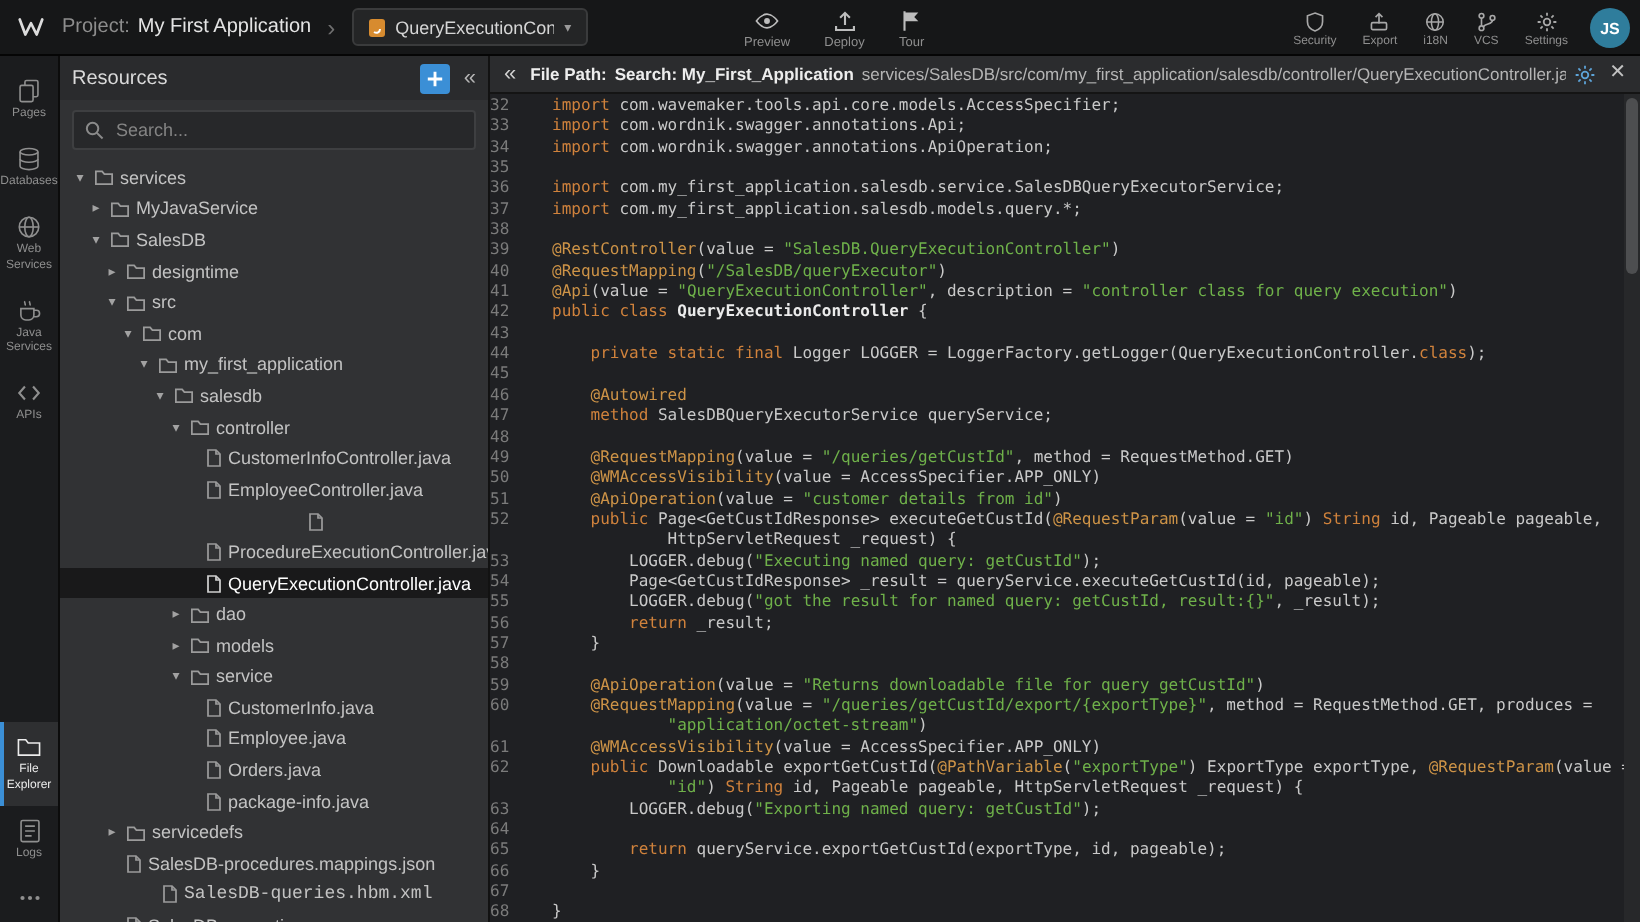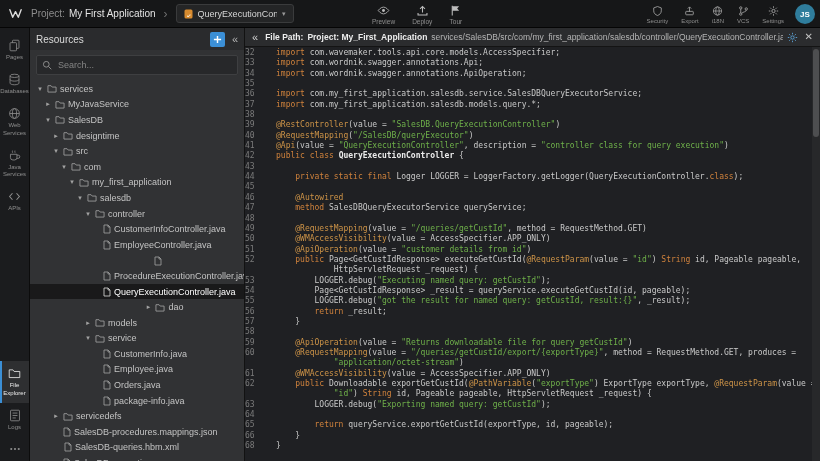--- a/index.html
+++ b/index.html
@@ -398,36 +398,36 @@
         <div class="tree-row selected" style="padding-left: 62px;">
           <span class="tree-arrow"></span>
           <span class="icn">
             <svg width="8" height="10" viewBox="0 0 12 15">
               <path d="M1.5 1.5h6l3 3v9h-9z" fill="none" stroke="currentColor" stroke-width="1.3"></path>
               <path d="M7.5 1.5v3h3" fill="none" stroke="currentColor" stroke-width="1.3"></path>
             </svg>
           </span>
           <span class="tree-label">QueryExecutionController.java</span>
         </div>
-        <div class="tree-row" style="padding-left: 54px; justify-content: center;">
-          <span class="tree-arrow">▸</span>
-          <span class="icn">
-            <svg width="10" height="9" viewBox="0 0 16 14">
-              <path d="M1.5 2.5h5l1.8 2.2h6.2v8h-13z" fill="none" stroke="currentColor" stroke-width="1.4"></path>
-            </svg>
-          </span>
-          <span class="tree-label">dao</span>
-        </div>
         <div class="tree-row" style="padding-left: 54px;">
           <span class="tree-arrow">▸</span>
           <span class="icn">
             <svg width="10" height="9" viewBox="0 0 16 14">
               <path d="M1.5 2.5h5l1.8 2.2h6.2v8h-13z" fill="none" stroke="currentColor" stroke-width="1.4"></path>
             </svg>
           </span>
+          <span class="tree-label">dao</span>
+        </div>
+        <div class="tree-row" style="padding-left: 54px;">
+          <span class="tree-arrow">▸</span>
+          <span class="icn">
+            <svg width="10" height="9" viewBox="0 0 16 14">
+              <path d="M1.5 2.5h5l1.8 2.2h6.2v8h-13z" fill="none" stroke="currentColor" stroke-width="1.4"></path>
+            </svg>
+          </span>
           <span class="tree-label">models</span>
         </div>
         <div class="tree-row" style="padding-left: 54px;">
           <span class="tree-arrow">▾</span>
           <span class="icn">
             <svg width="10" height="9" viewBox="0 0 16 14">
               <path d="M1.5 2.5h5l1.8 2.2h6.2v8h-13z" fill="none" stroke="currentColor" stroke-width="1.4"></path>
             </svg>
           </span>
           <span class="tree-label">service</span>
@@ -484,21 +484,21 @@
         <div class="tree-row" style="padding-left: 22px;">
           <span class="tree-arrow"></span>
           <span class="icn">
             <svg width="8" height="10" viewBox="0 0 12 15">
               <path d="M1.5 1.5h6l3 3v9h-9z" fill="none" stroke="currentColor" stroke-width="1.3"></path>
               <path d="M7.5 1.5v3h3" fill="none" stroke="currentColor" stroke-width="1.3"></path>
             </svg>
           </span>
           <span class="tree-label">SalesDB-procedures.mappings.json</span>
         </div>
-        <div class="tree-row" style="padding-left: 23px;">
+        <div class="tree-row" style="padding-left: 40px; font-family: Liberation Mono, monospace;">
           <span class="tree-arrow"></span>
           <span class="icn">
             <svg width="8" height="10" viewBox="0 0 12 15">
               <path d="M1.5 1.5h6l3 3v9h-9z" fill="none" stroke="currentColor" stroke-width="1.3"></path>
               <path d="M7.5 1.5v3h3" fill="none" stroke="currentColor" stroke-width="1.3"></path>
             </svg>
           </span>
           <span class="tree-label">SalesDB-queries.hbm.xml</span>
         </div>
         <div class="tree-row" style="padding-left: 22px;">
@@ -511,21 +511,21 @@
           </span>
           <span class="tree-label">SalesDB.properties</span>
         </div>
       </div>
   </aside>
 
   <main class="editor">
     <div class="pathbar">
       <span class="pb-collapse">«</span>
       <span class="pb-prefix">File Path:</span>
-      <span class="pb-project">Project: My_First_Application</span>
+      <span class="pb-project">Search: My_First_Application</span>
       <span class="pb-path">services/SalesDB/src/com/my_first_application/salesdb/controller/QueryExecutionController.java</span>
       <span class="pb-gear icn">
         <svg width="11" height="11" viewBox="0 0 16 16">
             <circle cx="8" cy="8" r="2.4" fill="none" stroke="currentColor" stroke-width="1.3"></circle>
             <path d="M8 1.2v2.2M8 12.6v2.2M1.2 8h2.2M12.6 8h2.2M3.2 3.2l1.6 1.6M11.2 11.2l1.6 1.6M12.8 3.2l-1.6 1.6M4.8 11.2l-1.6 1.6" stroke="currentColor" stroke-width="1.3"></path>
           </svg>
       </span>
       <span class="pb-close">✕</span>
     </div>
     <div class="code">
@@ -676,20 +676,24 @@
           </div>
           <div class="code-line">
             <span class="ln">65</span>
             <span class="lc"><span class="tk-p">        </span><span class="tk-k">return</span><span class="tk-p"> queryService.exportGetCustId(exportType, id, pageable);</span></span>
           </div>
           <div class="code-line">
             <span class="ln">66</span>
             <span class="lc"><span class="tk-p">    }</span></span>
           </div>
           <div class="code-line">
+            <span class="ln">67</span>
+            <span class="lc">&nbsp;</span>
+          </div>
+          <div class="code-line">
             <span class="ln">68</span>
             <span class="lc"><span class="tk-p">}</span></span>
           </div>
         </div>
     </div>
     <div class="vscroll">
       <div class="thumb"></div>
     </div>
   </main>
 

